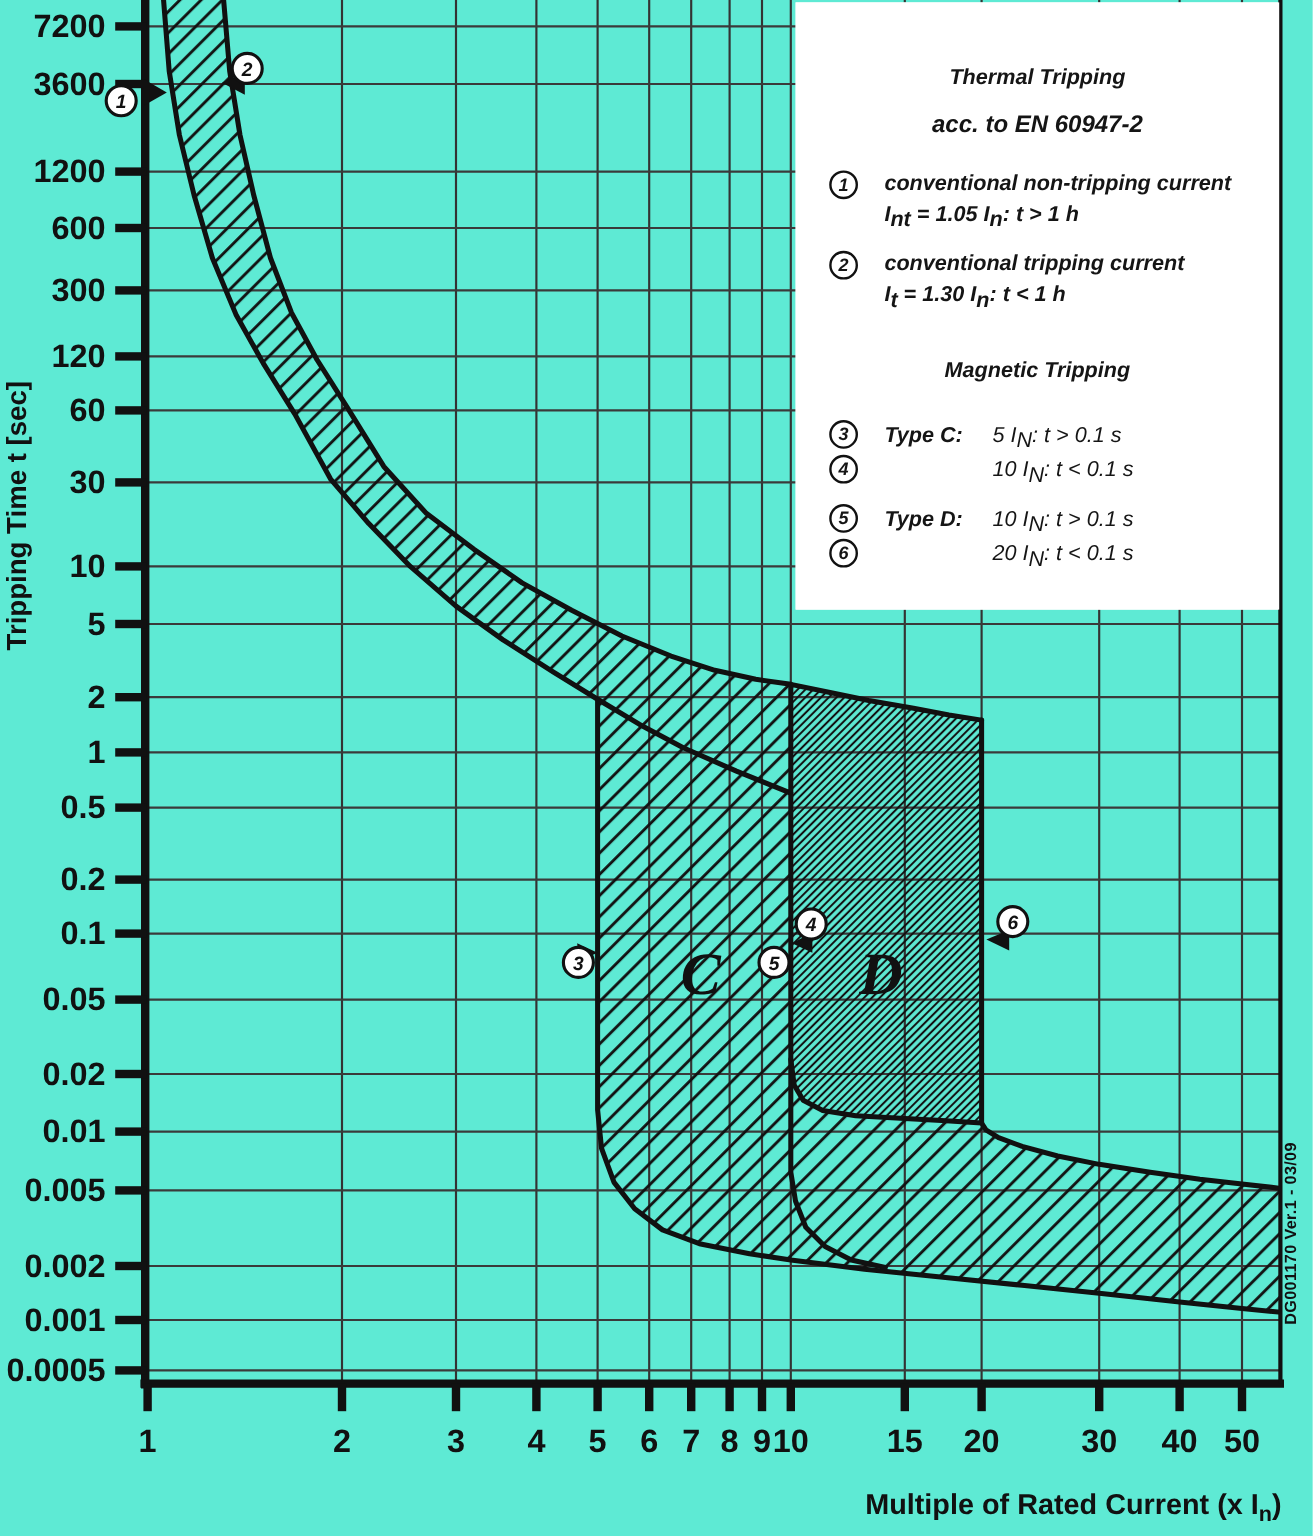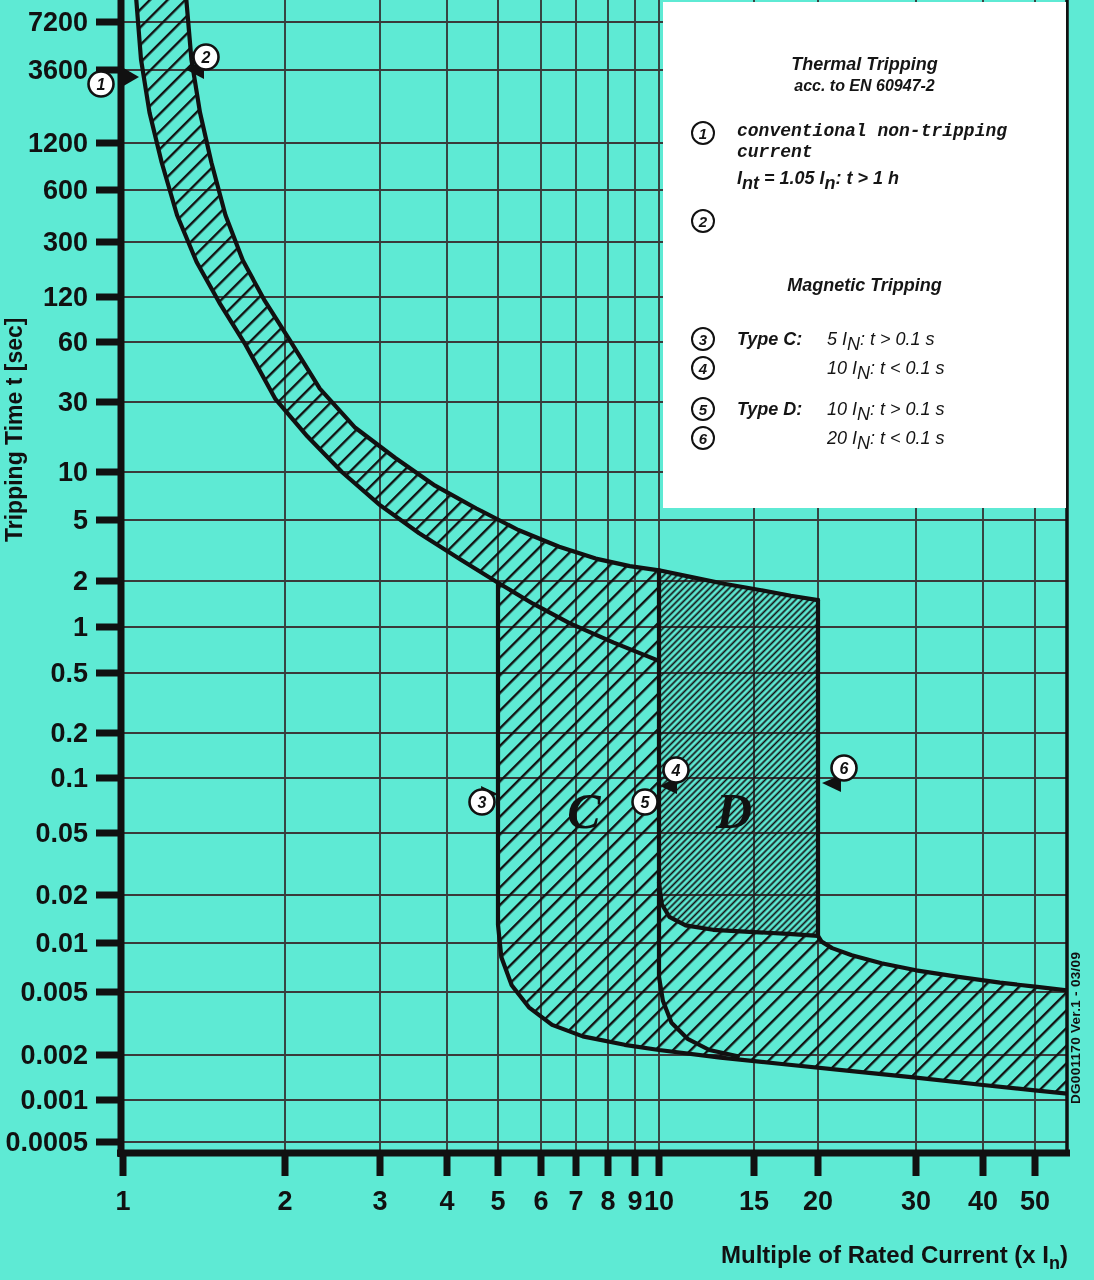--- a/index.html
+++ b/index.html
@@ -5,24 +5,24 @@
   html,body{margin:0;padding:0;background:#fff;}
   #stage{position:relative;width:1094px;height:1280px;background:#5eead4;overflow:hidden;
          font-family:"Liberation Sans",sans-serif;color:#111;}
   #chart-svg{position:absolute;left:0;top:0;}
 
   
   .legend{position:absolute;left:663px;top:2px;width:403px;height:506px;background:#fff;
           font-style:italic;color:#151515;}
   .lg-title{margin-top:50px;text-align:center;font-size:18px;font-weight:700;line-height:24px;}
   .lg-title.m{margin-top:40px;}
-  .lg-sub{margin-top:1px;text-align:center;font-size:16px;font-weight:700;}
+  .lg-sub{margin-top:17px;text-align:center;font-size:20px;font-weight:700;}
   .lg-item{display:grid;grid-template-columns:46px auto;padding-left:28px;margin-top:26px;}
   .lg-item.second{margin-top:20px;}
-  .lg-line1{font-size:18px;font-weight:700;line-height:21px;font-family:Liberation Mono, monospace;}
+  .lg-line1{font-size:18px;font-weight:700;line-height:21px;}
   .lg-line2{font-size:18px;font-weight:700;margin-top:5px;}
   .lg-row{display:grid;grid-template-columns:46px 90px auto;padding-left:28px;align-items:center;}
   .lg-row.first{margin-top:30px;}
   .lg-row.tight{margin-top:5px;}
   .lg-row.gap{margin-top:17px;}
   .lg-type{font-size:18px;font-weight:700;}
   .lg-f{font-size:18px;font-weight:400;}
   .lg-circ{display:inline-flex;align-items:center;justify-content:center;width:24px;height:24px;
            border:2px solid #111;border-radius:50%;font-size:15px;font-weight:700;font-style:italic;
            box-sizing:border-box;background:#fff;}
@@ -227,20 +227,24 @@
     <div class="lg-item">
       <span class="lg-circ">1</span>
       <div>
         <div class="lg-line1">conventional non-tripping current</div>
         <div class="lg-line2">I<sub>nt</sub>  = 1.05 I<sub>n</sub>:  t &gt; 1 h</div>
       </div>
     </div>
 
     <div class="lg-item second">
       <span class="lg-circ">2</span>
+      <div>
+        <div class="lg-line1">conventional tripping current</div>
+        <div class="lg-line2">I<sub>t</sub>  = 1.30 I<sub>n</sub>:  t &lt; 1 h</div>
+      </div>
     </div>
 
     <div class="lg-title m">Magnetic Tripping</div>
 
     <div class="lg-row first">
       <span class="lg-circ">3</span>
       <span class="lg-type">Type C:</span>
       <span class="lg-f">5 I<sub>N</sub>: t &gt; 0.1 s</span>
     </div>
     <div class="lg-row tight">

